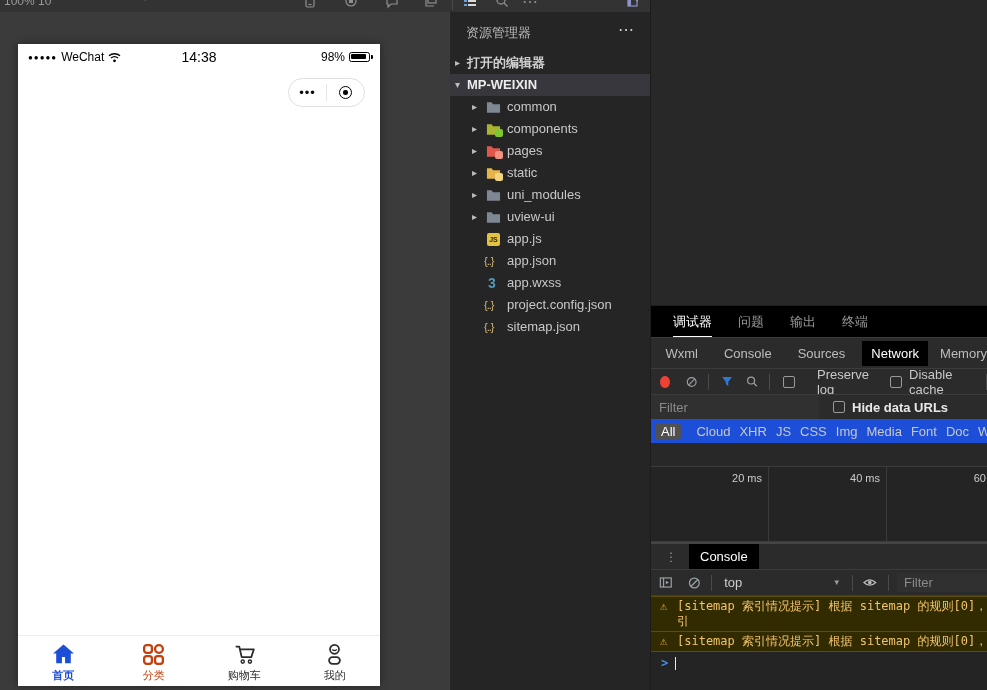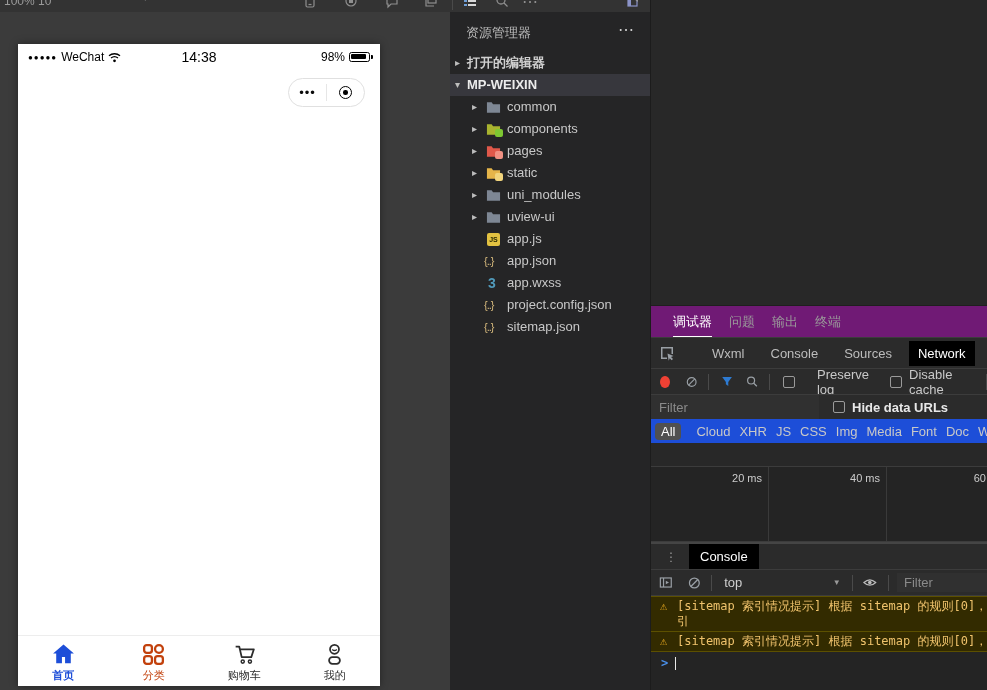--- a/index.html
+++ b/index.html
@@ -66,25 +66,25 @@
   .t-label { position:absolute; left:57px; color:#c8c8c8; white-space:nowrap; }
   .ic-js { position:absolute; left:37px; top:5px; width:13px; height:13px; background:#e3c241;
     color:#2b2b00; font-size:7px; font-weight:bold; text-align:center; line-height:14px; border-radius:2px; }
   .ic-braces { position:absolute; left:34px; top:0; color:#d7ba7d; font-size:11px; line-height:22px; letter-spacing:-1px; }
   .ic-css { position:absolute; left:38px; top:0; color:#519aba; font-size:14px; font-weight:bold; line-height:22px; }
 
   
   .rightpanel { position:absolute; left:650px; top:0; width:337px; height:690px; background:#282828;
     border-left:1px solid #1c1c1c; overflow:hidden; color:#cccccc; }
   .dbg { position:absolute; left:0; width:100%; }
-  .dbg-tabs { top:305px; height:32px; background:#701a75; display:flex; align-items:center;
-    gap:17px; padding-left:22px; font-size:13px; color:#9a9a9a; border-top:1px solid #1f1f1f; }
+  .dbg-tabs { top:305px; height:32px; background:#000000; display:flex; align-items:center;
+    gap:26px; padding-left:22px; font-size:13px; color:#9a9a9a; border-top:1px solid #1f1f1f; }
   .dbg-tab-active { color:#ffffff; border-bottom:1px solid #ffffff; padding-bottom:5px; margin-bottom:-6px; }
   .devtools-tabs { top:337px; height:31px; background:#2b2b2b; border-top:1px solid #3c3c3c;
-    display:flex; align-items:center; font-size:13px; color:#bdbdbd; }
+    display:flex; align-items:center; font-size:13px; color:#bdbdbd;justify-content:flex-end; }
   .insp { margin-left:8px; width:16px; height:16px; color:#9aa0a6; }
   .insp svg { width:16px; height:16px; }
   .vsep { width:1px; height:16px; background:#4a4a4a; margin-left:11px; }
   .dt-tab { margin-left:26px; cursor:pointer; white-space:nowrap; }
   .dt-tab-active { background:#000000; color:#ffffff; padding:5px 9px; margin-left:17px; }
   .net-controls { top:368px; height:26px; background:#2b2b2b; border-top:1px solid #3c3c3c;
     display:flex; align-items:center; font-size:13px; color:#c8c8c8; }
   .dot-rec { width:12px; height:12px; border-radius:50%; margin-left:9px; background:currentColor; }
   .ic14 { width:14px; height:14px; }
   .ic14 svg, .ic16 svg { display:block; width:100%; height:100%; }

